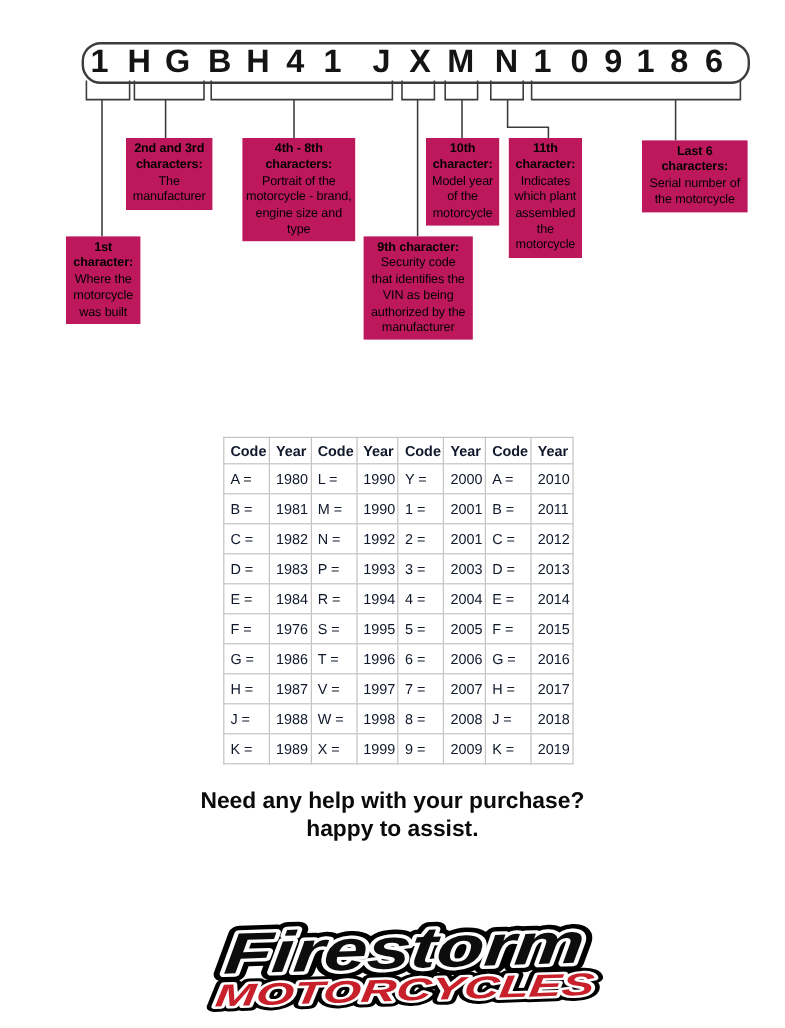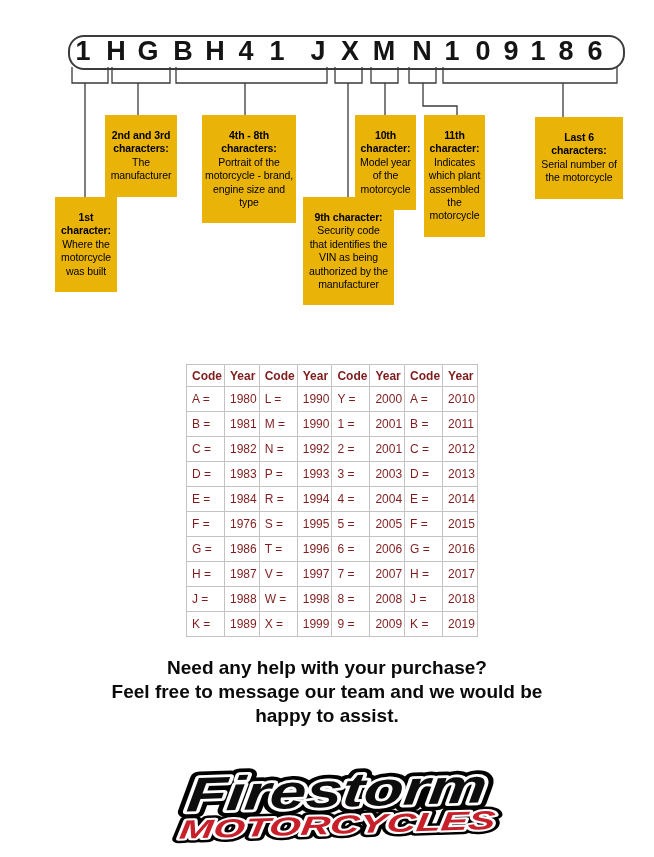--- a/index.html
+++ b/index.html
@@ -10,32 +10,32 @@
   .vin-box{position:absolute;left:68px;top:35px;width:553px;height:31px;
            border:2px solid #3c3c3c;border-radius:16px;background:#fff;}
   .vin-char{position:absolute;top:37px;transform:translateX(-50%);
             font-size:27px;font-weight:bold;line-height:28px;color:#141414;}
 
   
   .connectors{position:absolute;left:0;top:0;}
   .connectors path{stroke:#3a3a3a;stroke-width:1.3;fill:none;}
 
   
-  .anno{position:absolute;background:#eab308;box-sizing:border-box;
+  .anno{position:absolute;background:#be185d;box-sizing:border-box;
         font-size:10.5px;line-height:13.4px;letter-spacing:-0.1px;
-        text-align:center;padding:14px 1px;}
+        text-align:center;padding:3px 1px;}
   .anno b, .anno span{display:block;white-space:pre-line;}
   .anno b{font-weight:bold;}
 
   .source{position:absolute;left:55px;top:297px;font-size:11px;
           color:#111;white-space:pre;}
 
   
   table.years{position:absolute;left:186px;top:364px;border-collapse:collapse;
-              font-size:12px;color:#7f1d1d;}
+              font-size:12px;color:#0f172a;}
   table.years th, table.years td{border:1px solid #c3c3c3;text-align:left;
               padding:0 2px 0 5px;height:24px;font-weight:normal;white-space:pre;}
   table.years th{font-weight:bold;height:21px;}
 
   
   .help{position:absolute;left:0;top:656px;width:654px;text-align:center;
         font-size:19px;font-weight:bold;line-height:24px;color:#0a0a0a;}
 
   
   .logo{position:absolute;left:150px;top:760px;}
@@ -272,21 +272,20 @@
           <td>9 =</td>
           <td>2009</td>
           <td>K =</td>
           <td>2019</td>
         </tr>
       </tbody>
   </table>
 
   <div class="help">
     <div>Need any help with your purchase?</div>
-    <div>Feel free to message our team and we would be</div>
     <div>happy to assist.</div>
   </div>
 
   <svg class="logo" width="360" height="95" viewBox="0 0 360 95">
     <g transform="rotate(-1.8 180 45) skewX(-8)">
       <text class="fs-text fs-outer" x="42" y="47" textLength="300" lengthAdjust="spacingAndGlyphs">Firestorm</text>
       <text class="fs-text fs-mid" x="42" y="47" textLength="300" lengthAdjust="spacingAndGlyphs">Firestorm</text>
       <text class="fs-text fs-fill" x="42" y="47" textLength="300" lengthAdjust="spacingAndGlyphs">Firestorm</text>
       <text class="mc-text mc-outer" x="38" y="74" textLength="316" lengthAdjust="spacingAndGlyphs">MOTORCYCLES</text>
       <text class="mc-text mc-mid" x="38" y="74" textLength="316" lengthAdjust="spacingAndGlyphs">MOTORCYCLES</text>

